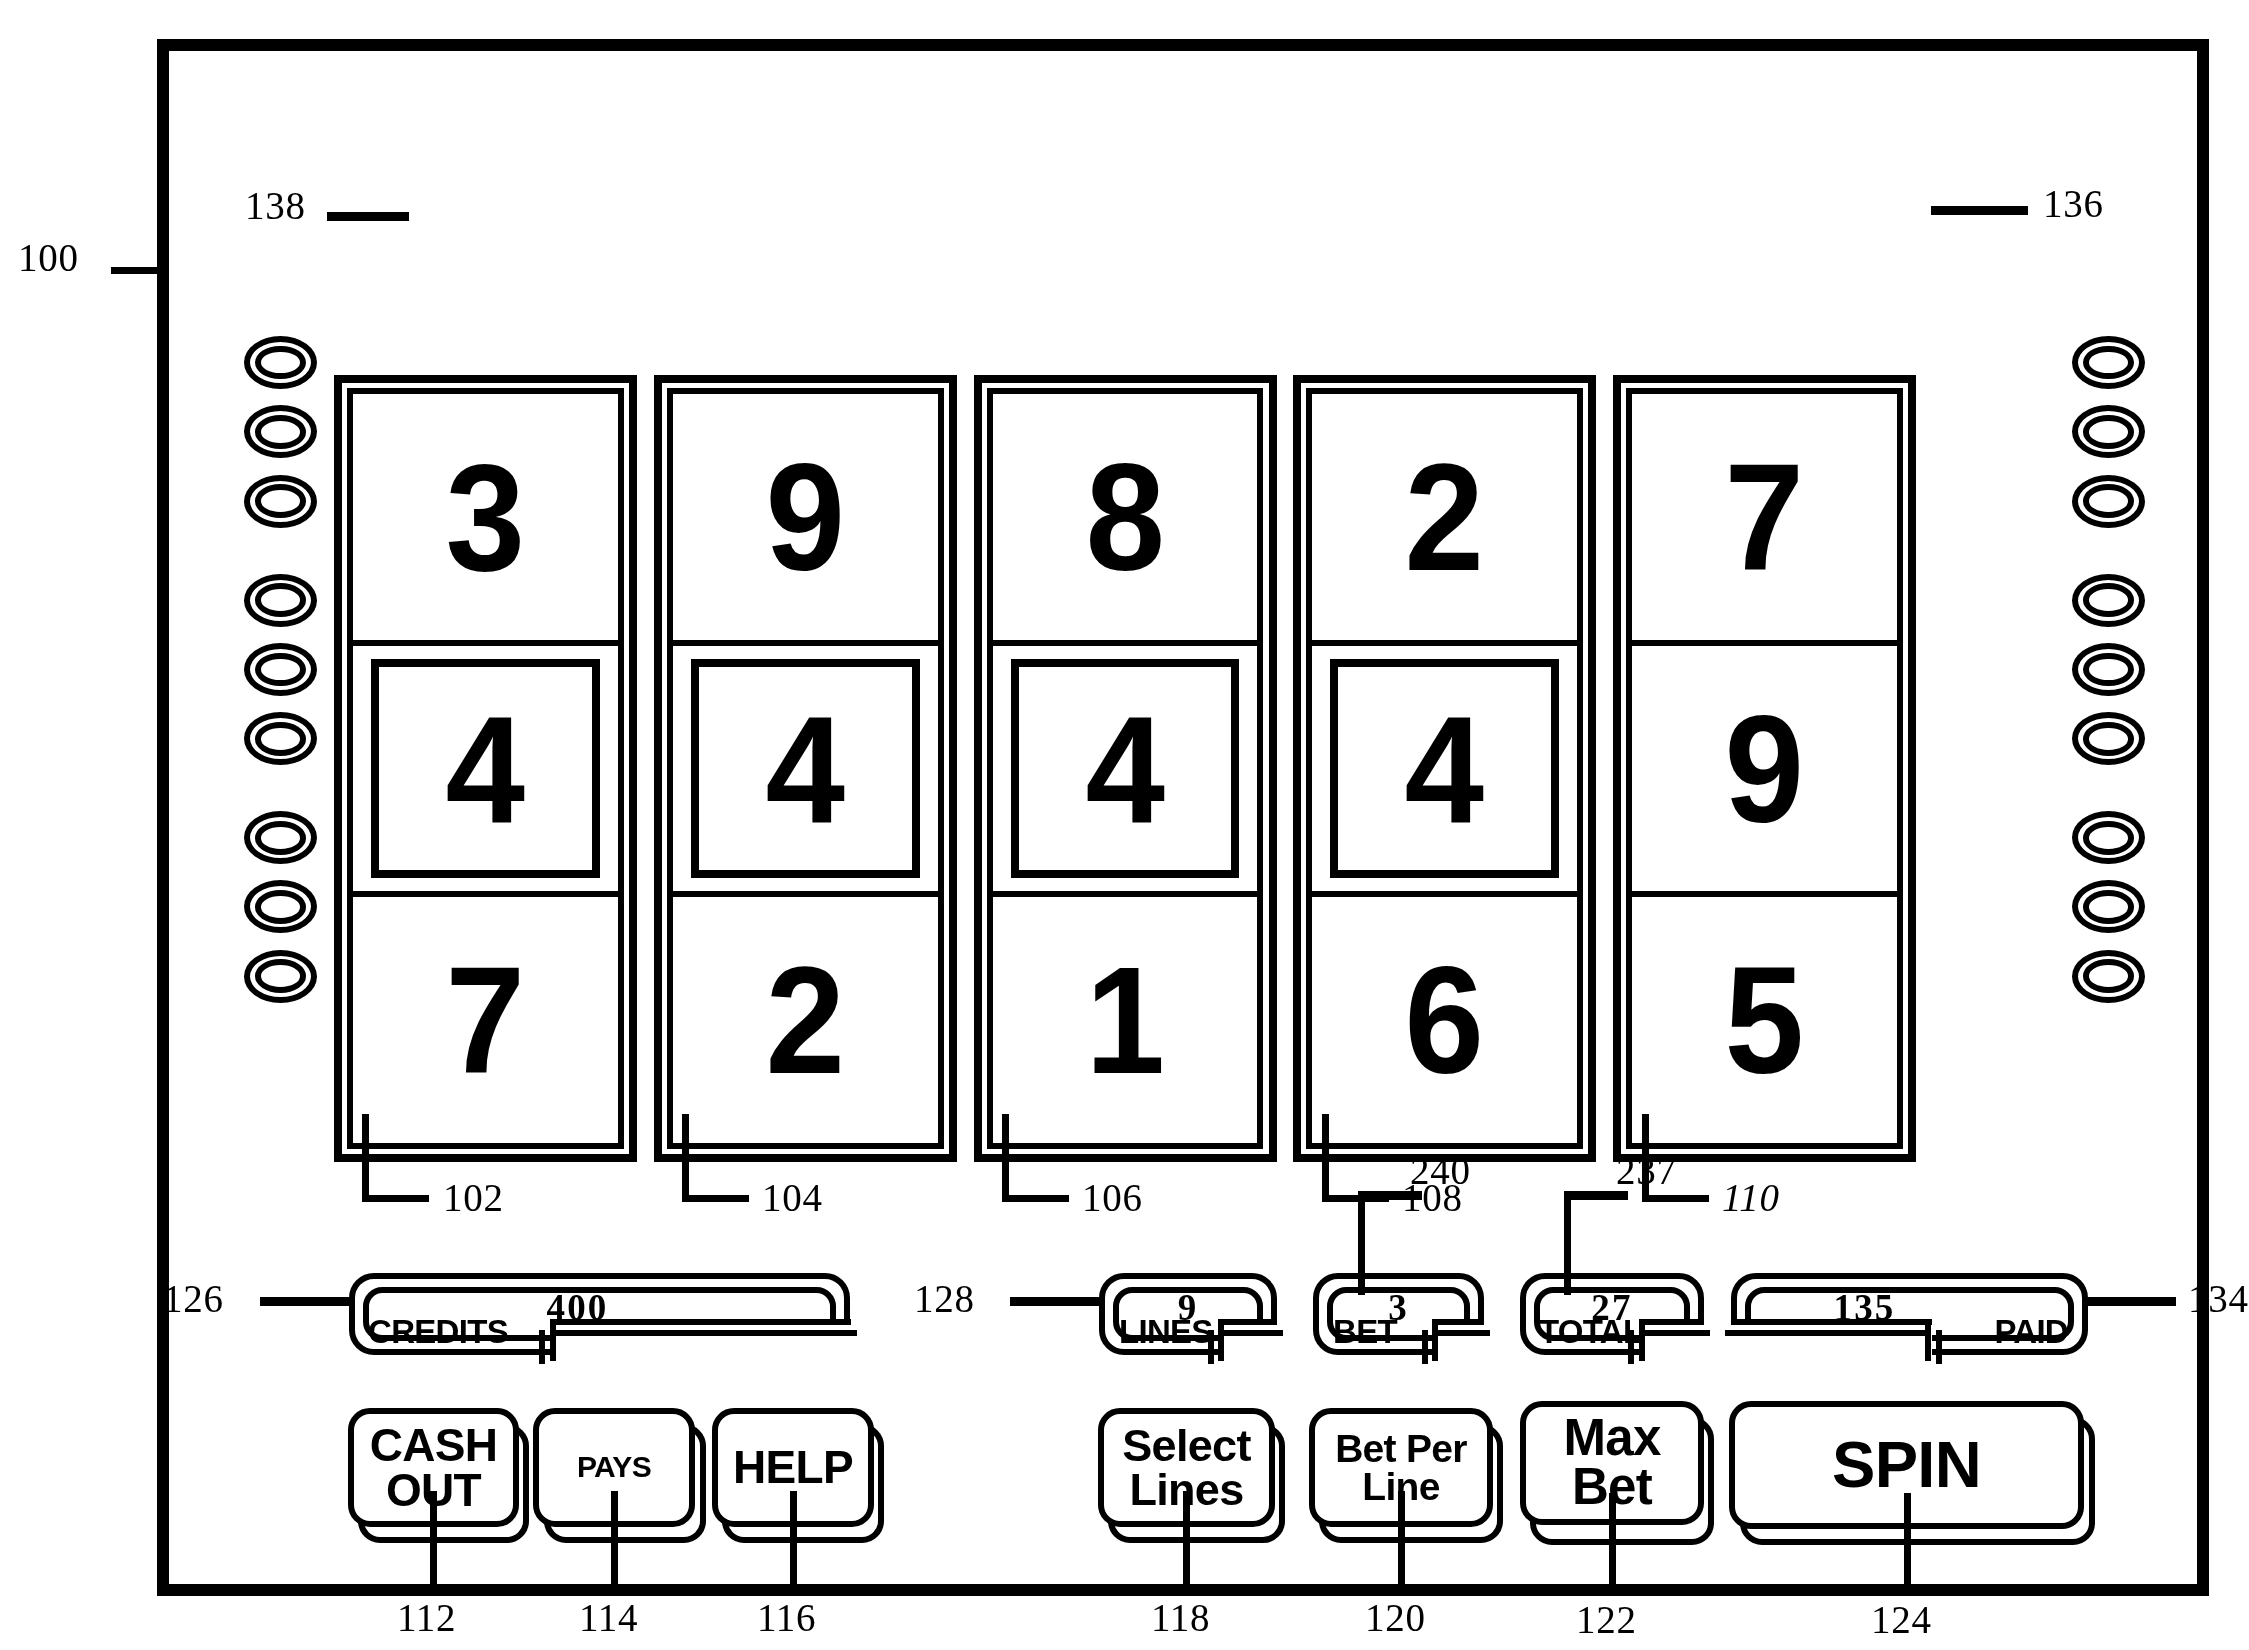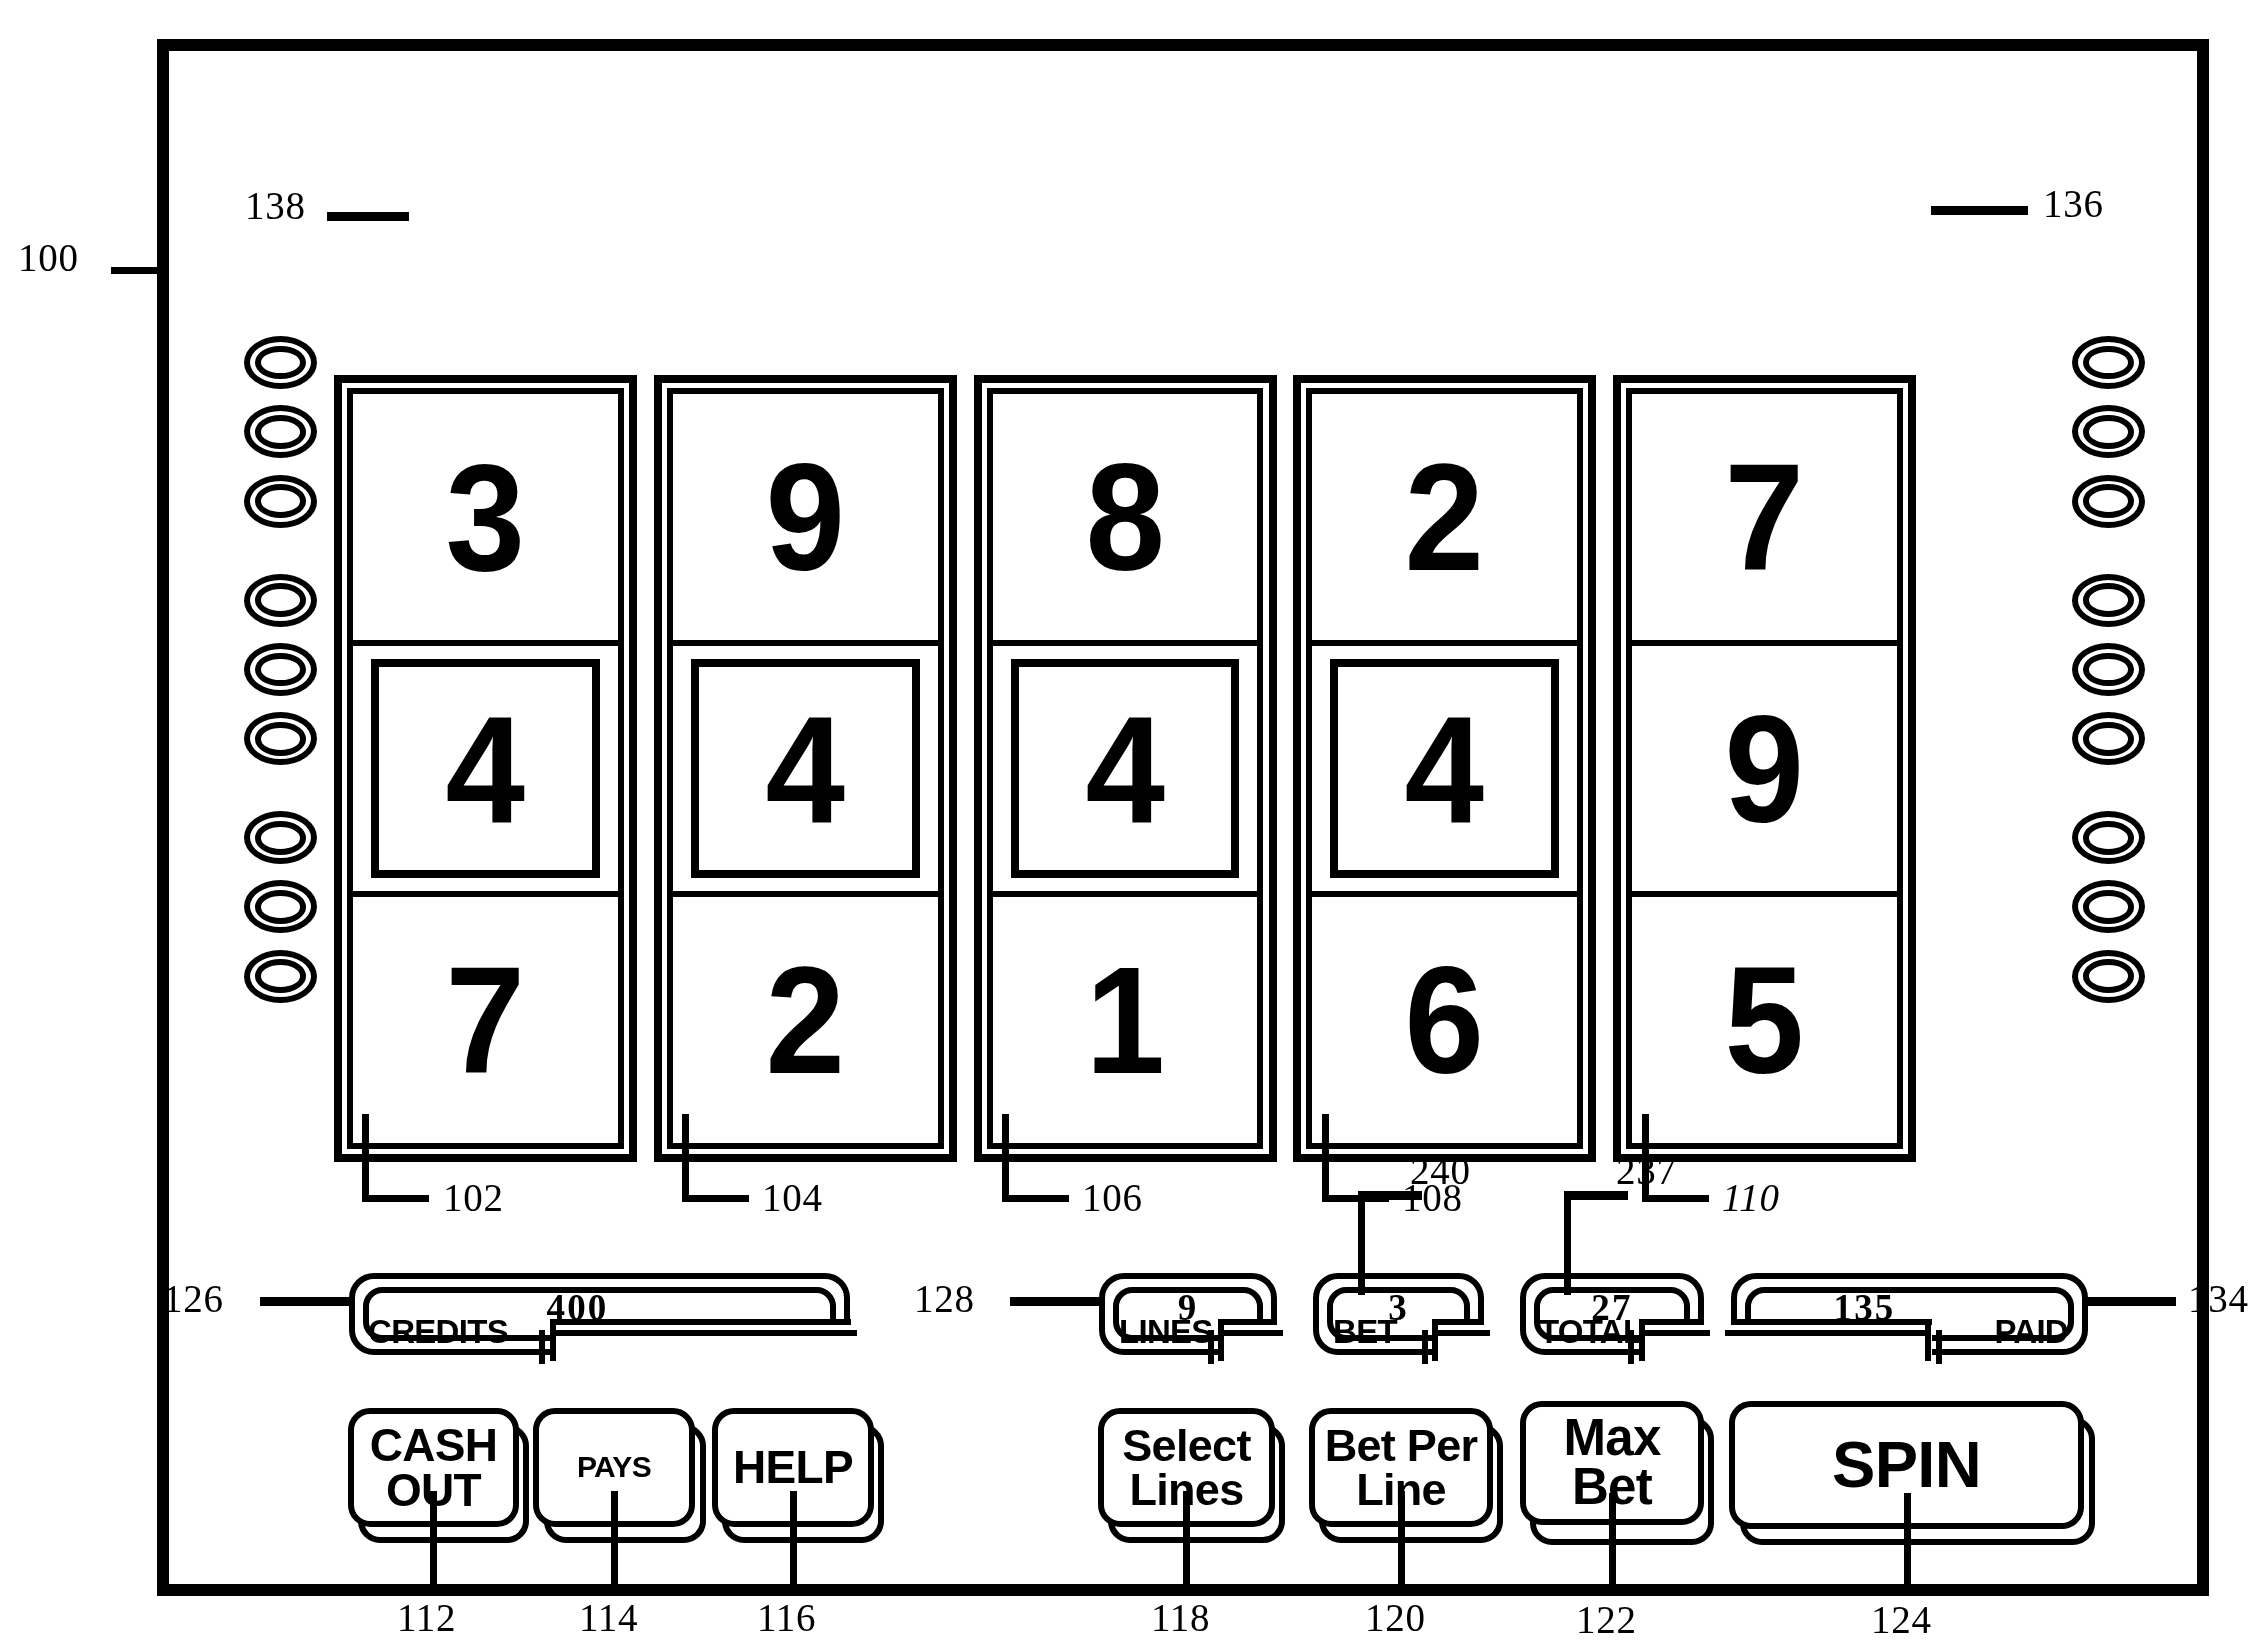--- a/index.html
+++ b/index.html
@@ -378,21 +378,21 @@
       <div class="btn-face" style="position: absolute; left: 1098px; top: 1408px; width: 177px; height: 119px;">
         <div class="btn-label" style="font-size: 45px;">
           <div>Select</div>
           <div>Lines</div>
         </div>
       </div>
       <div class="vline" style="left: 1183px; top: 1491px; height: 97px;"></div>
       <div class="ref" style="left: 1151px; top: 1598px;">118</div>
       <div class="btn" style="left: 1319px; top: 1424px; width: 184px; height: 119px;"></div>
       <div class="btn-face" style="position: absolute; left: 1309px; top: 1408px; width: 184px; height: 119px;">
-        <div class="btn-label" style="font-size: 45px; text-align: center;">
+        <div class="btn-label" style="font-size: 39px; text-align: center;">
           <div>Bet Per</div>
           <div>Line</div>
         </div>
       </div>
       <div class="vline" style="left: 1398px; top: 1491px; height: 97px;"></div>
       <div class="ref" style="left: 1365px; top: 1598px;">120</div>
       <div class="btn" style="left: 1530px; top: 1417px; width: 184px; height: 128px;"></div>
       <div class="btn-face" style="position: absolute; left: 1520px; top: 1401px; width: 184px; height: 124px;">
         <div class="btn-label" style="font-size: 51px;">
           <div>Max</div>

